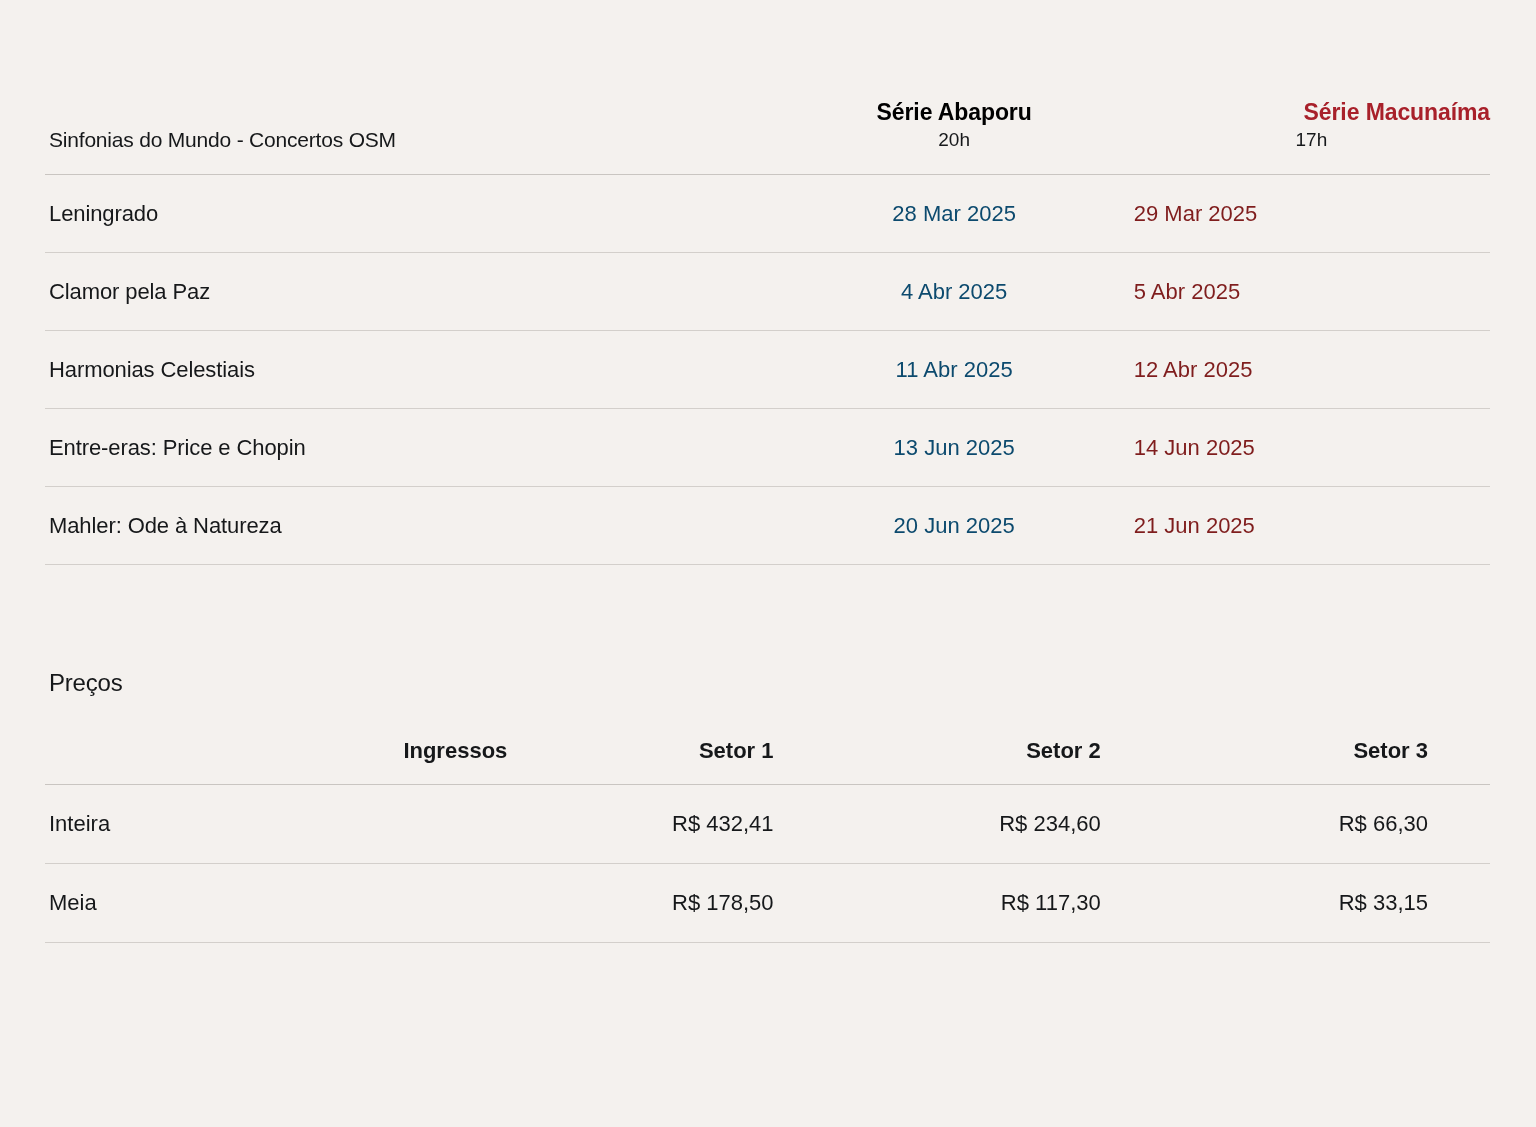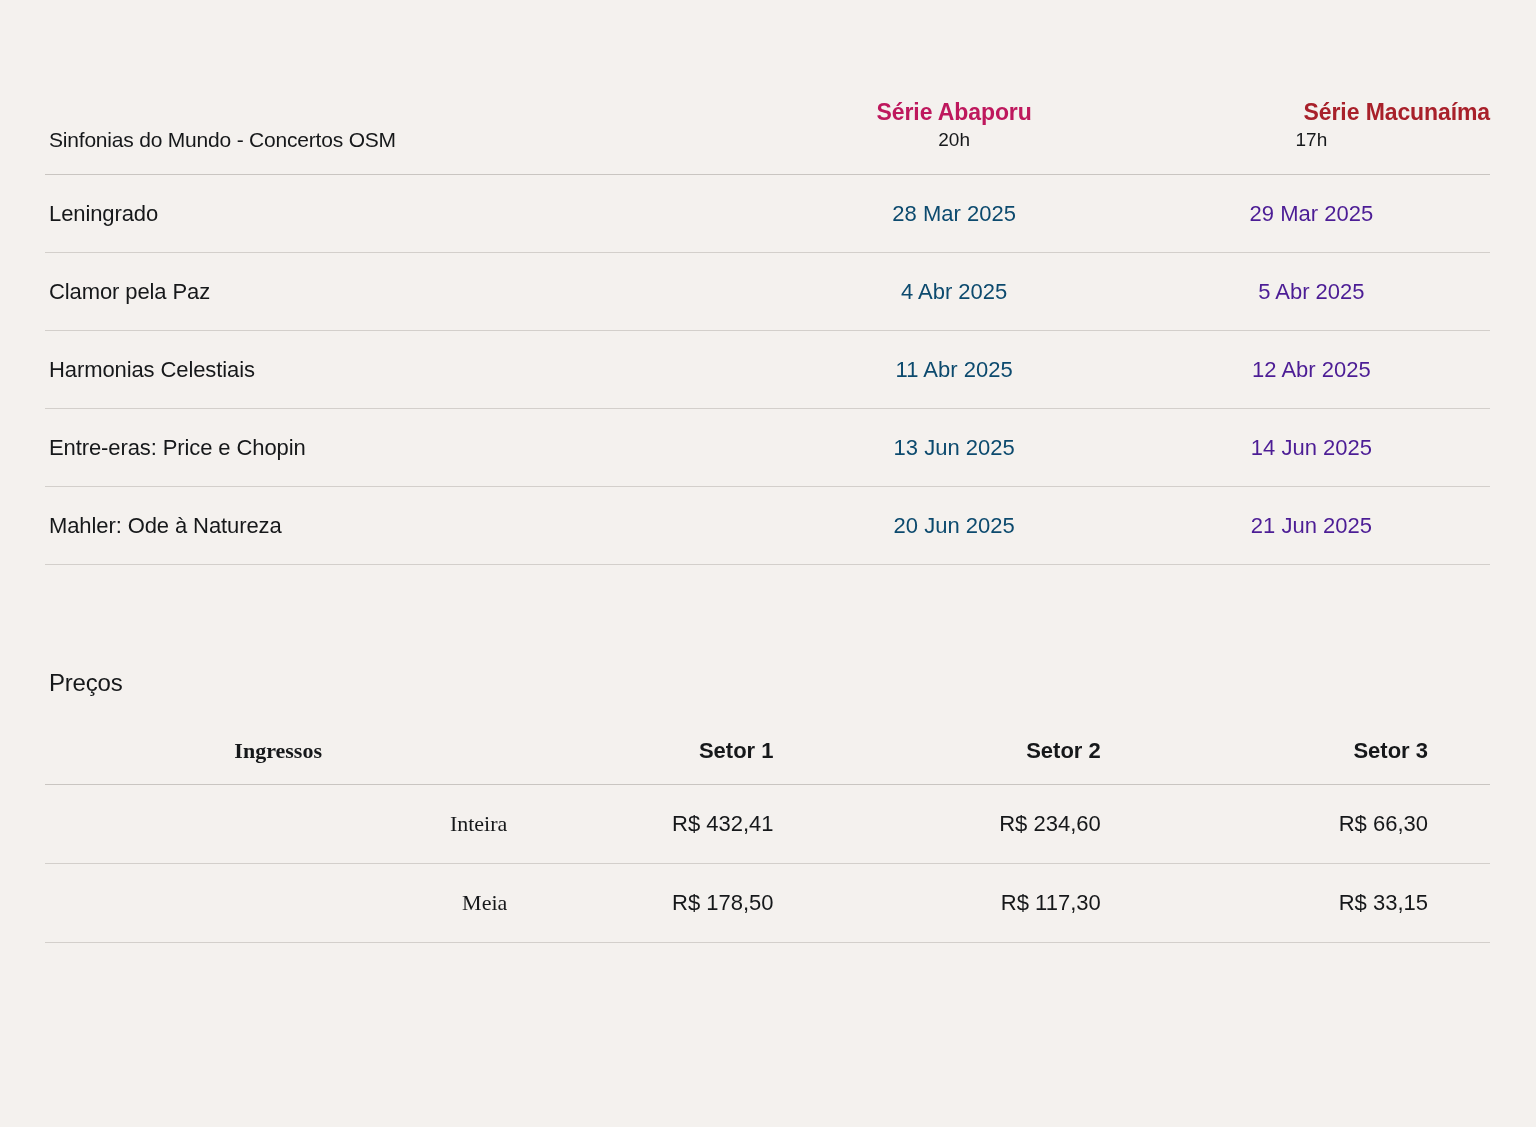--- a/index.html
+++ b/index.html
@@ -55,42 +55,42 @@
     font-weight: 700;
     letter-spacing: -0.1px;
     line-height: 1.25;
   }
   .ser-time {
     font-size: 19px;
     font-weight: 400;
     line-height: 1.35;
     color: #16181a;
   }
-  .ser-abaporu .ser-name { color: #be185d; }
+  .ser-abaporu .ser-name { color: #000000; }
   .ser-macunaima .ser-name { color: #a8202a; text-align: right; }
 
   .schedule tbody td {
     border-bottom: 1.2px solid #d3cfcb;
     height: 75px;
     font-size: 22px;
     font-weight: 400;
   }
   .schedule tbody td.concert-name {
     text-align: left;
     padding-left: 4px;
     letter-spacing: -0.1px;
     color: #16181a;
   }
   .schedule tbody td.date-a {
     text-align: center;
     color: #0c4a6e;
   }
   .schedule tbody td.date-m {
-    text-align: center;
-    color: #4c1d95;
+    text-align: left;
+    color: #7f1d1d;
   }
 
   
   .prices-heading {
     margin: 104px 0 0 4px;
     font-size: 24px;
     font-weight: 400;
     letter-spacing: -0.2px;
     color: #16181a;
   }
@@ -105,40 +105,38 @@
   .prices col.p-sec   { width: 327px; }
 
   .prices thead th {
     padding-bottom: 20px;
     border-bottom: 1.4px solid #c9c5c1;
     font-size: 22px;
     font-weight: 700;
     color: #16181a;
   }
   .prices thead th.th-label {
-    text-align: center;
+    text-align: right;
     padding-left: 4px;
-    font-family: Liberation Serif, serif;
   }
   .prices thead th.th-sector {
     text-align: right;
     padding-right: 62px;
   }
 
   .prices tbody td {
     height: 76px;
     border-bottom: 1.2px solid #d3cfcb;
     font-size: 22px;
     font-weight: 400;
     color: #16181a;
   }
   .prices tbody td.row-label {
-    text-align: right;
+    text-align: left;
     padding-left: 4px;
-    font-family: Liberation Serif, serif;
   }
   .prices tbody td.price-cell {
     text-align: right;
     padding-right: 62px;
   }
 </style>
 </head>
 <body>
 
 <div class="page">

